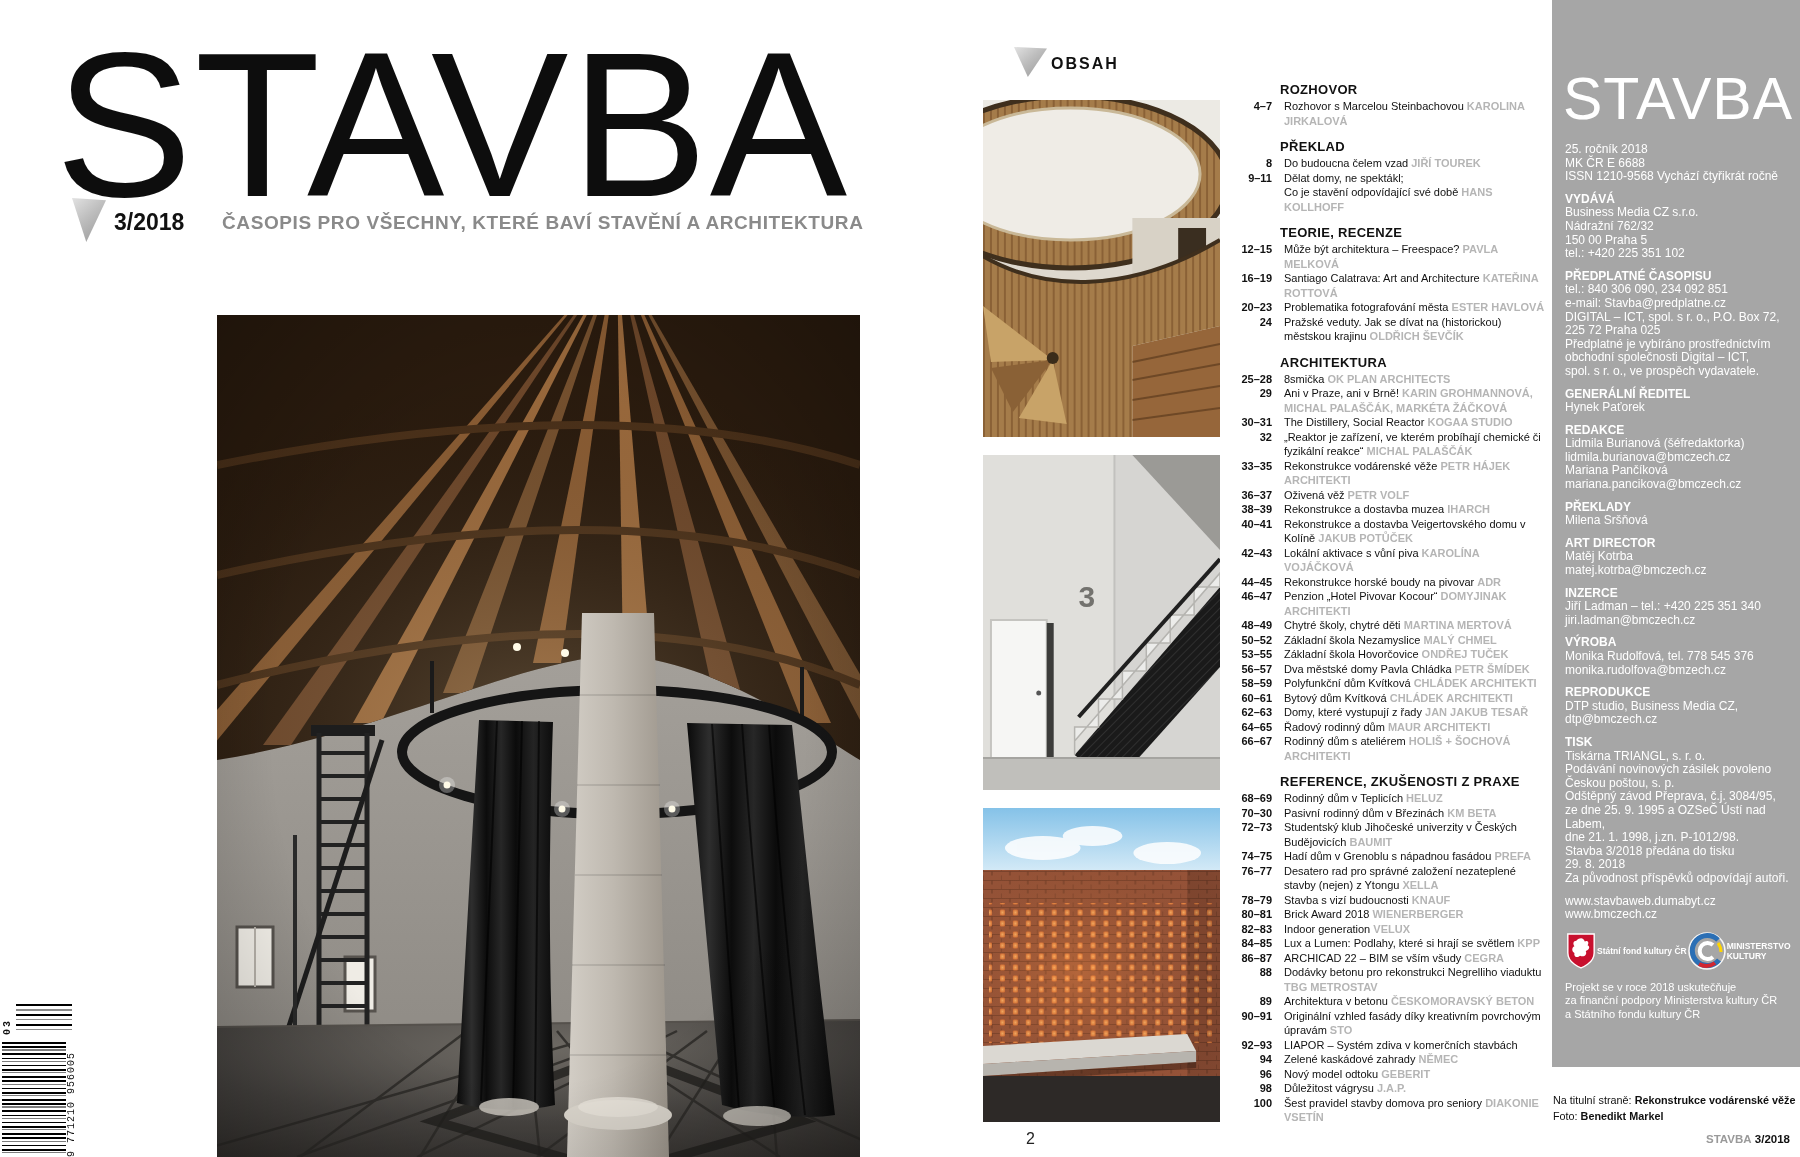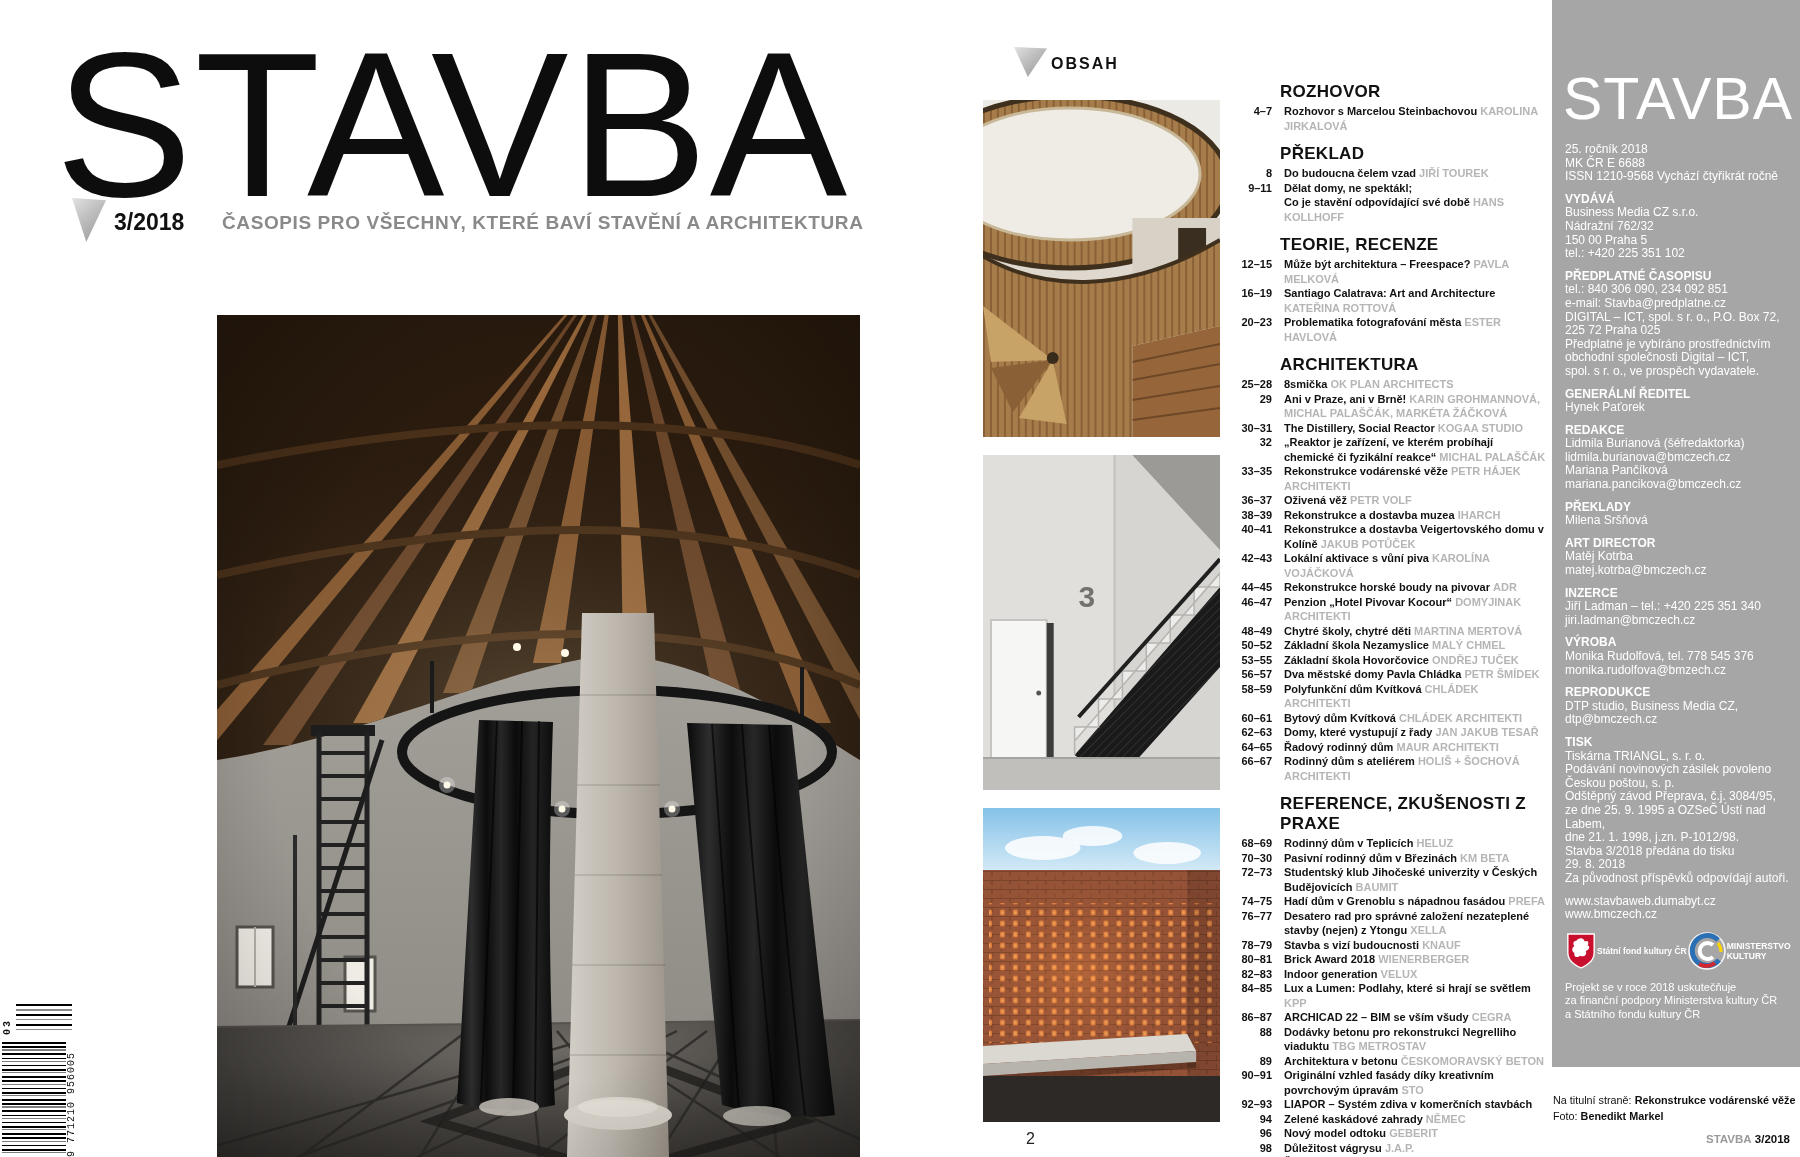--- a/index.html
+++ b/index.html
@@ -34,25 +34,25 @@
   .obsah-label{position:absolute;left:1051px;top:55px;font-size:16px;font-weight:bold;letter-spacing:2px;color:#111;}
   .thumb{position:absolute;left:983px;width:237px;overflow:hidden;background:#ccc;}
   .thumb svg{display:block;width:100%;height:100%;}
   .t1{top:100px;height:337px;}
   .t2{top:455px;height:335px;}
   .t3{top:808px;height:314px;}
   .pagenum{position:absolute;left:1026px;top:1130px;font-size:16px;color:#222;}
 
   .toc{position:absolute;left:1228px;top:82px;width:318px;}
   .sec{margin-bottom:11px;}
-  .sec-h{font-size:17px;font-weight:bold;letter-spacing:.3px;margin-left:52px;margin-bottom:2px;color:#111;}
+  .sec-h{font-size:13px;font-weight:bold;letter-spacing:.3px;margin-left:52px;margin-bottom:2px;color:#111;}
   .entry{display:grid;grid-template-columns:44px 1fr;column-gap:12px;font-size:11px;line-height:14.5px;}
   .pg{text-align:right;font-weight:bold;color:#111;}
   .tx{color:#111;}
-  .ti{font-weight:bold;white-space:pre-line;}
+  .ti{font-weight:normal;white-space:pre-line;}
   .au{font-weight:bold;color:#b5b5b5;}
 
   
   .masthead{position:absolute;left:1552px;top:0;width:248px;height:1067px;background:#a6a6a6;
             color:#fff;box-sizing:border-box;padding:0 4px 0 13px;overflow:hidden;}
   .m-logo{font-size:59px;font-weight:300;line-height:1;letter-spacing:1px;margin:70px 0 14px -2px;color:#fff;}
   .m-block{font-size:12px;line-height:13.6px;margin-bottom:9px;}
   .m-h{font-weight:bold;}
   .logos-row{display:flex;align-items:center;gap:0;margin:4px 0 10px;}
   .logo-label{font-size:8.5px;font-weight:bold;line-height:10px;color:#fff;}
@@ -399,20 +399,24 @@
           <span class="tx"><span class="ti">Může být architektura – Freespace?</span> <span class="au">PAVLA MELKOVÁ</span></span>
         </div>
         <div class="entry">
           <span class="pg">16–19</span>
           <span class="tx"><span class="ti">Santiago Calatrava: Art and Architecture</span> <span class="au">KATEŘINA ROTTOVÁ</span></span>
         </div>
         <div class="entry">
           <span class="pg">20–23</span>
           <span class="tx"><span class="ti">Problematika fotografování města</span> <span class="au">ESTER HAVLOVÁ</span></span>
         </div>
+        <div class="entry">
+          <span class="pg">24</span>
+          <span class="tx"><span class="ti">Pražské veduty. Jak se dívat na (historickou) městskou krajinu</span> <span class="au">OLDŘICH ŠEVČÍK</span></span>
+        </div>
       </div>
       <div class="sec">
         <div class="sec-h">ARCHITEKTURA</div>
         <div class="entry">
           <span class="pg">25–28</span>
           <span class="tx"><span class="ti">8smička</span> <span class="au">OK PLAN ARCHITECTS</span></span>
         </div>
         <div class="entry">
           <span class="pg">29</span>
           <span class="tx"><span class="ti">Ani v Praze, ani v Brně!</span> <span class="au">KARIN GROHMANNOVÁ, MICHAL PALAŠČÁK, MARKÉTA ŽÁČKOVÁ</span></span>

